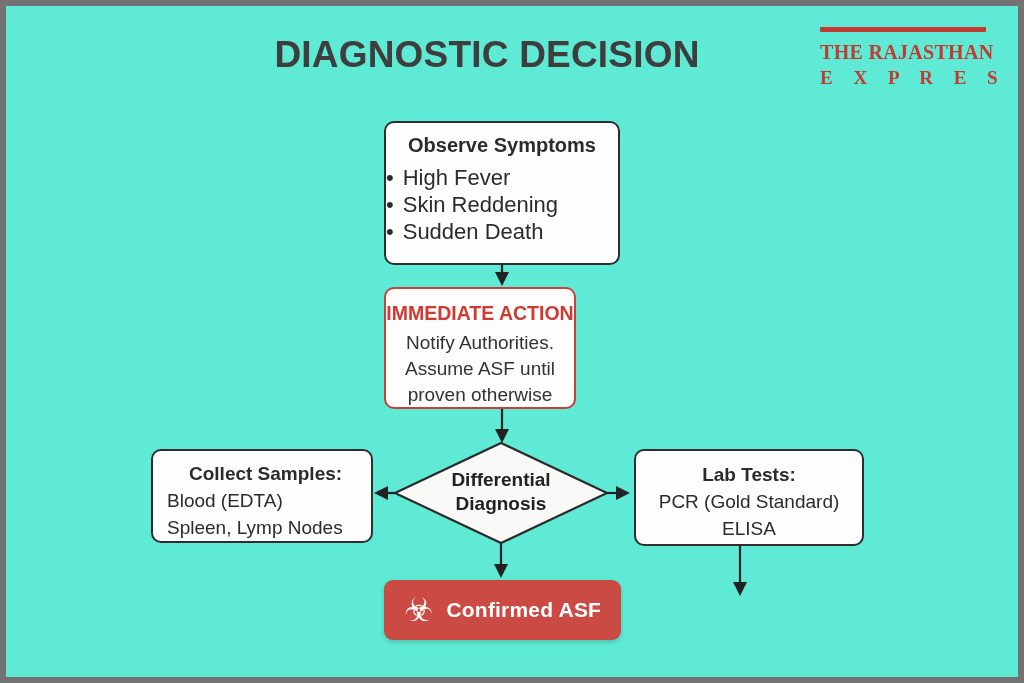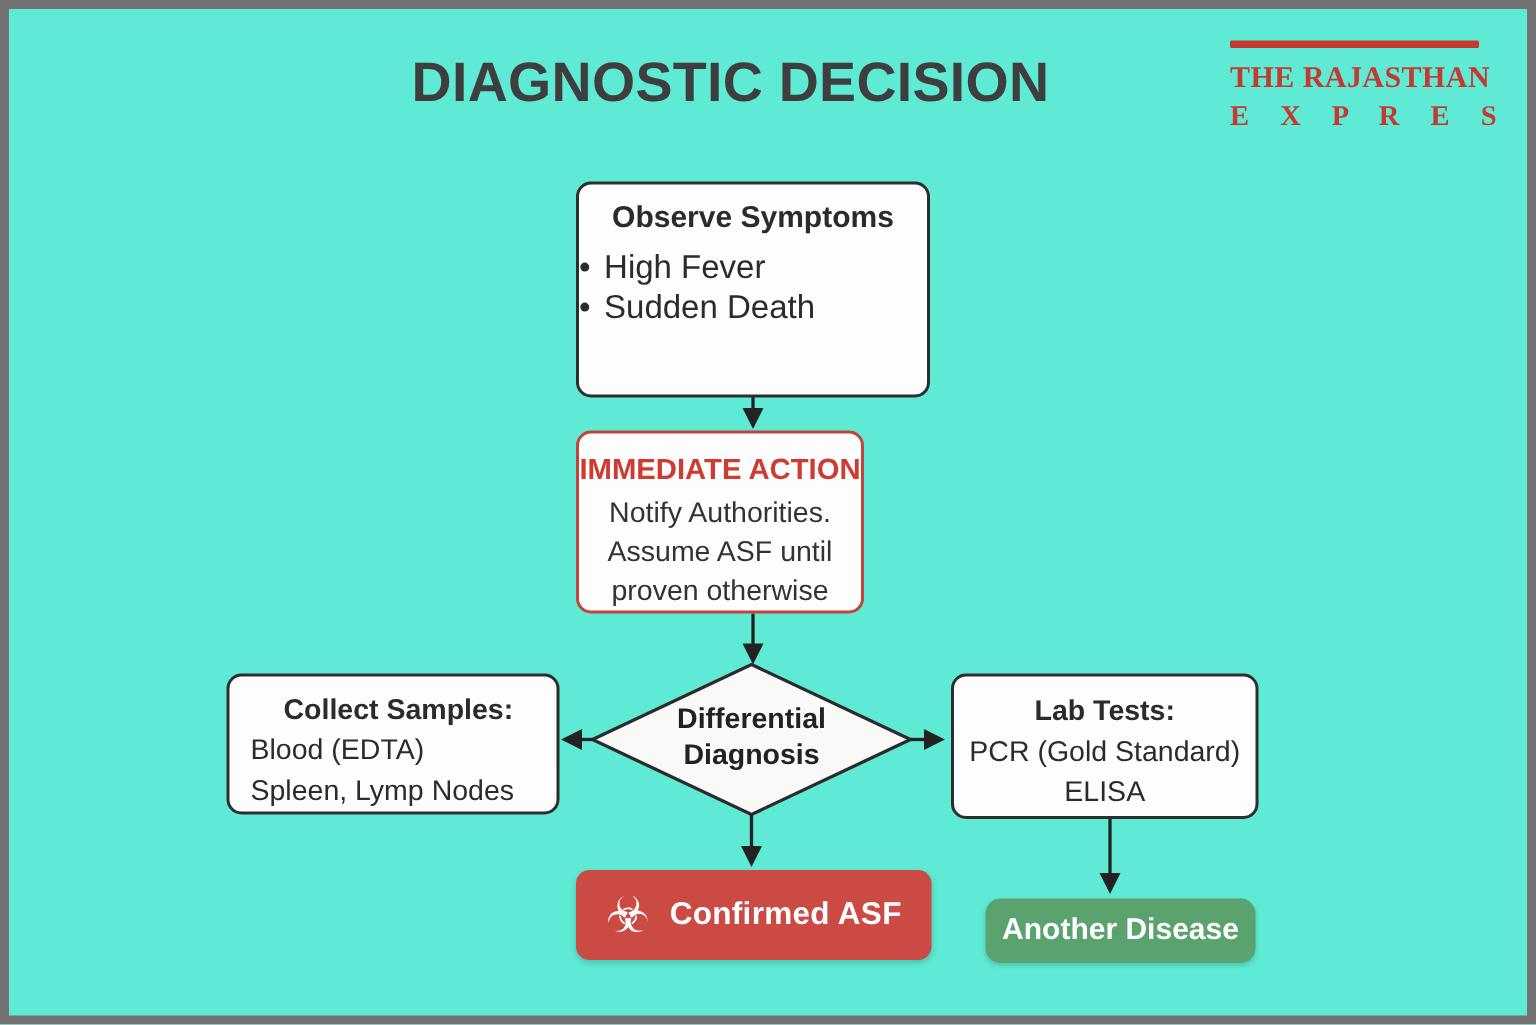--- a/index.html
+++ b/index.html
@@ -36,21 +36,21 @@
   .bullet-marker { margin-right:9px; }
   
   .immediate { left:378px; top:281px; width:192px; height:122px; padding-top:13px; border-color:#c5423a; }
   .immediate-title { color:#cd3b31; font-weight:bold; font-size:19.5px; text-align:center; margin-bottom:5px; }
   .immediate-body { text-align:center; font-size:19px; line-height:26px; color:#333; }
   
   .samples { left:145px; top:443px; width:222px; height:94px; padding:9px 0 0 14px; }
   .samples .line { font-size:19px; line-height:27px; }
   .samples .title { font-weight:bold;margin-left:22px; }
   
-  .labs { left:628px; top:443px; width:205px; height:97px; padding-top:10px; text-align:center; }
+  .labs { left:628px; top:443px; width:230px; height:97px; padding-top:10px; text-align:center; }
   .labs .line { font-size:19px; line-height:27px; }
   .labs .title { font-weight:bold; }
   
   .diamond-label {
     position:absolute; left:415px; top:462px; width:160px;
     text-align:center; font-weight:bold; font-size:19px; line-height:24px; color:#222;
   }
   
   .confirmed {
     position:absolute; left:378px; top:574px; width:237px; height:60px;
@@ -102,20 +102,21 @@
     <polygon points="495,572 488,558 502,558" fill="#222"></polygon>
 
     <line x1="734" y1="540" x2="734" y2="578" stroke="#222" stroke-width="2.2"></line>
     <polygon points="734,590 727,576 741,576" fill="#222"></polygon>
   </svg>
 
   <div class="node observe">
     <div class="observe-title">Observe Symptoms</div>
     <div class="bullets">
       <div><span class="bullet-marker">•</span><span>High Fever</span></div>
+      <div><span class="bullet-marker">•</span><span>Skin Reddening</span></div>
       <div><span class="bullet-marker">•</span><span>Sudden Death</span></div>
     </div>
   </div>
 
   <div class="node immediate">
     <div class="immediate-title">IMMEDIATE ACTION</div>
     <div class="immediate-body">
       <div>Notify Authorities.</div>
       <div>Assume ASF until</div>
       <div>proven otherwise</div>
@@ -137,17 +138,14 @@
     <div class="line title">Lab Tests:</div>
     <div class="line">PCR (Gold Standard)</div>
     <div class="line">ELISA</div>
   </div>
 
   <div class="confirmed">
     <span class="confirmed-icon">☣</span>
     <span class="confirmed-label">Confirmed ASF</span>
   </div>
 
-  <div class="another">
-    <span>Another Disease</span>
-  </div>
 
 </div>
 
 </body></html>

